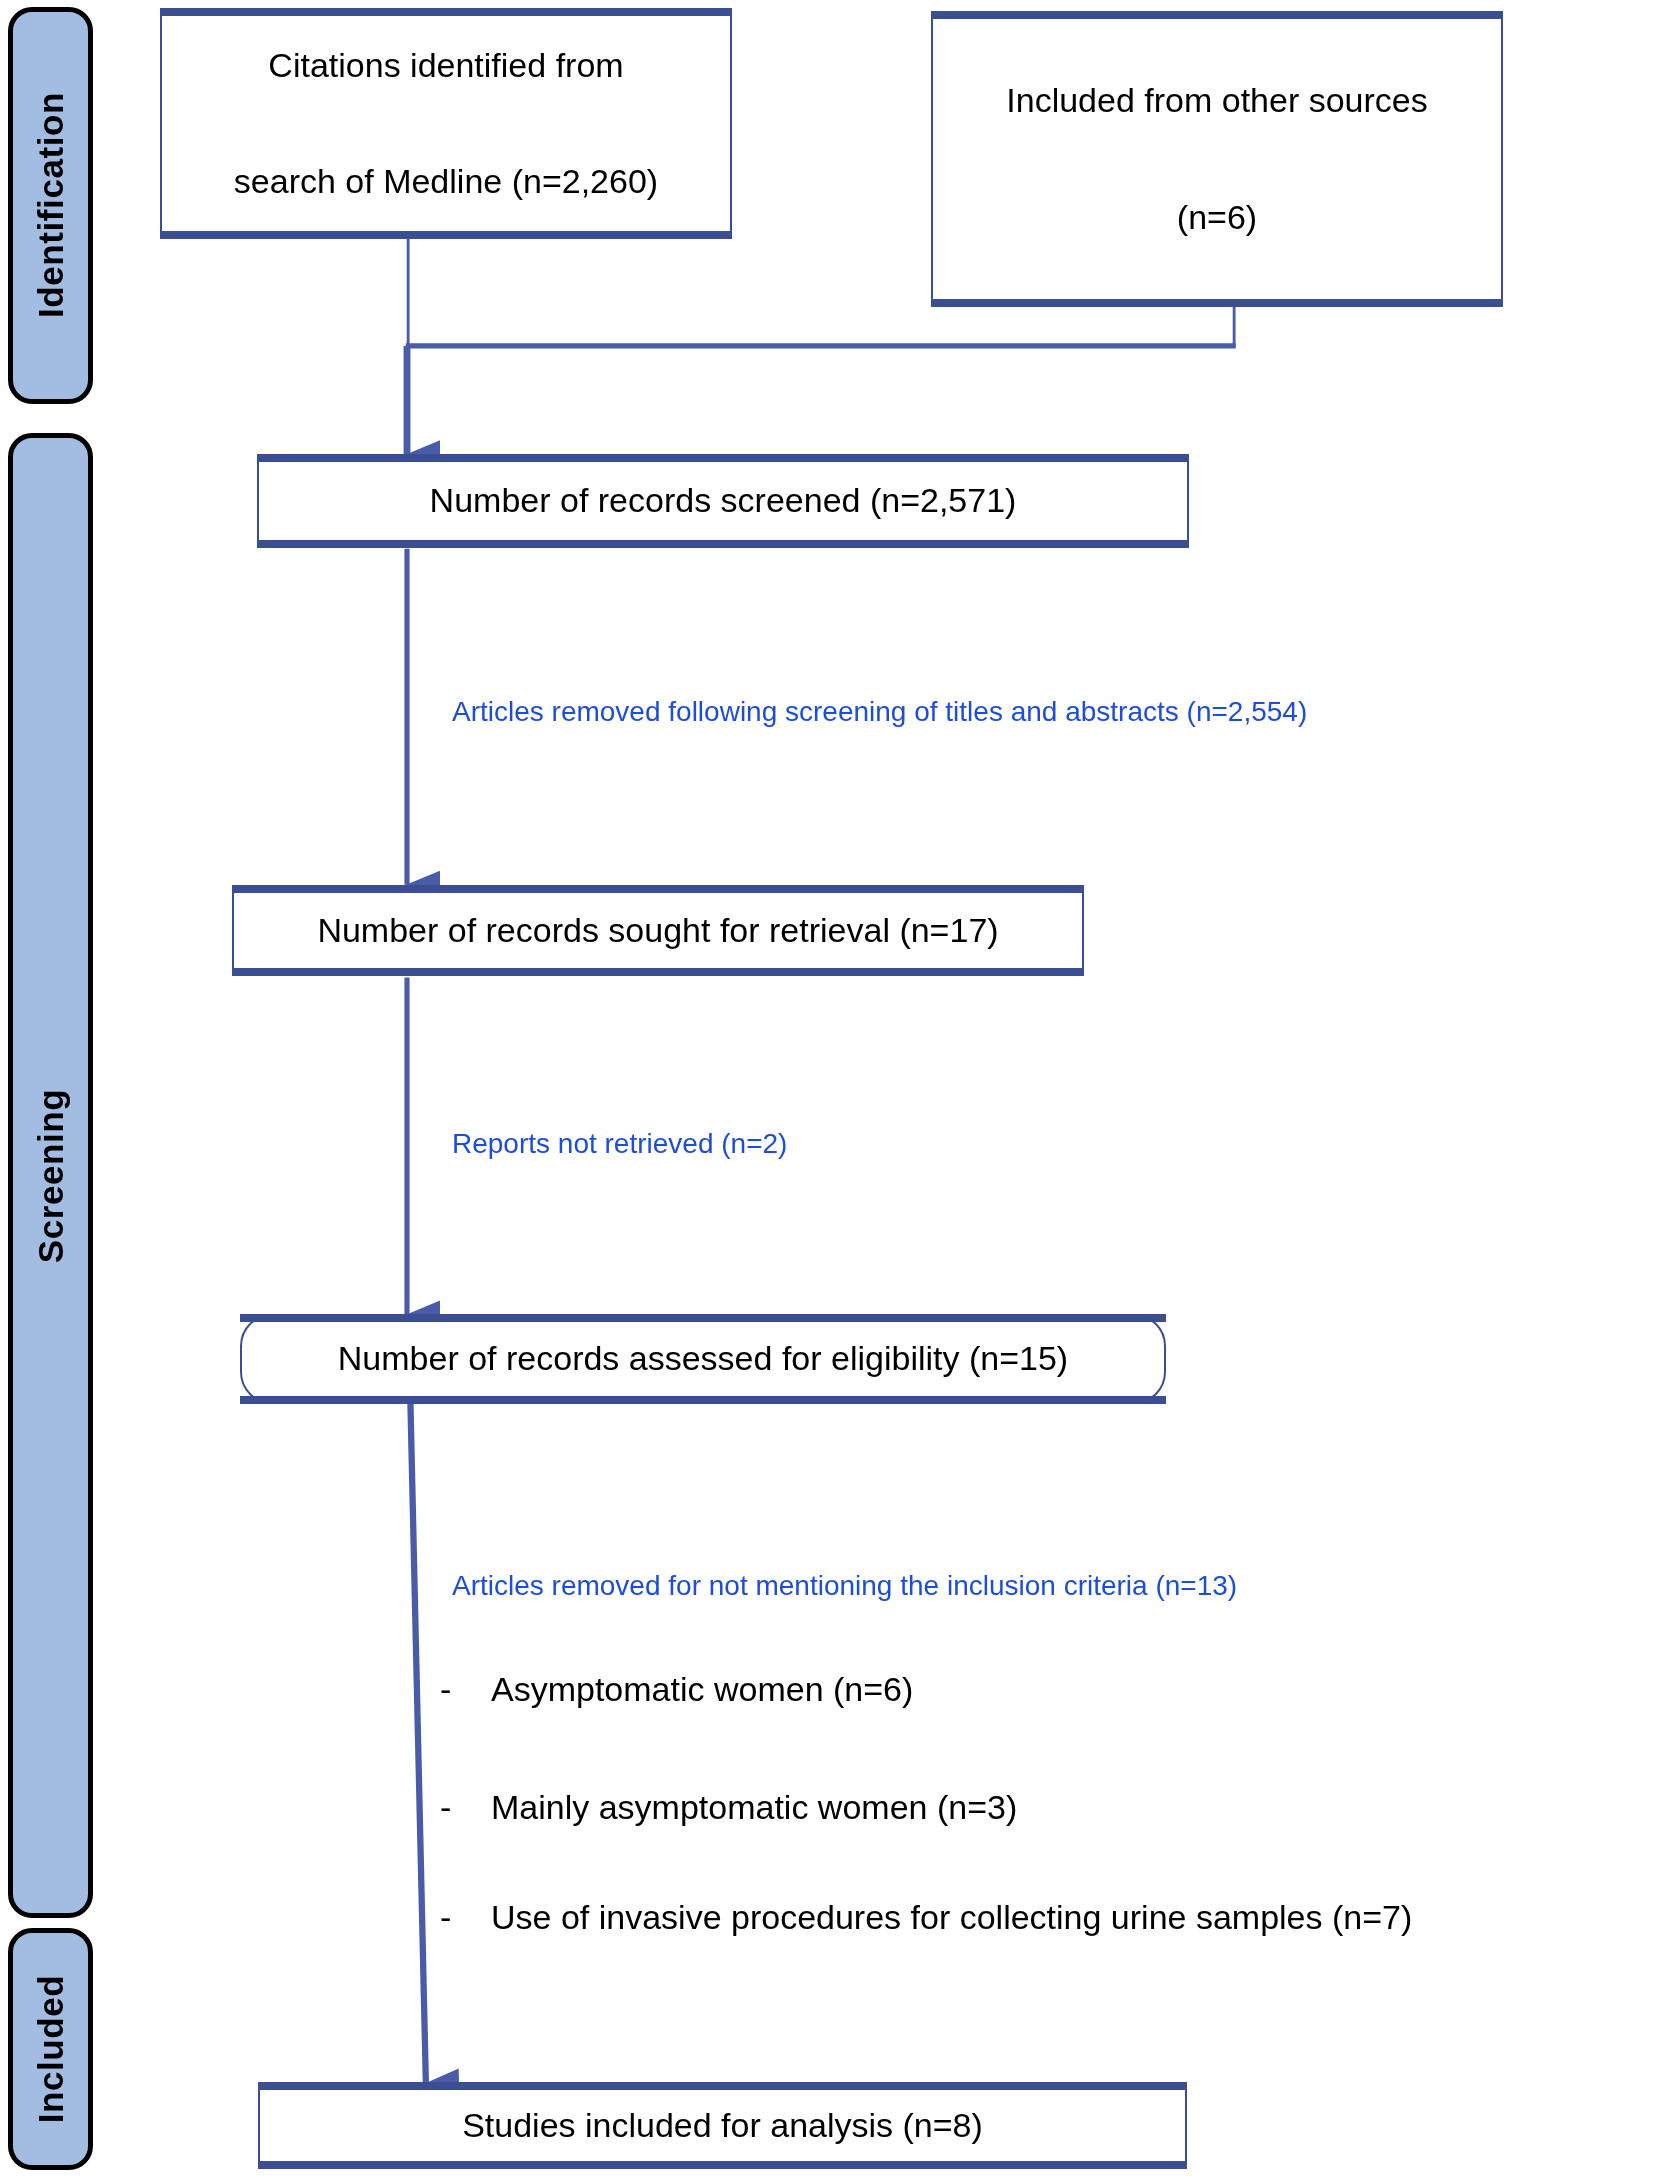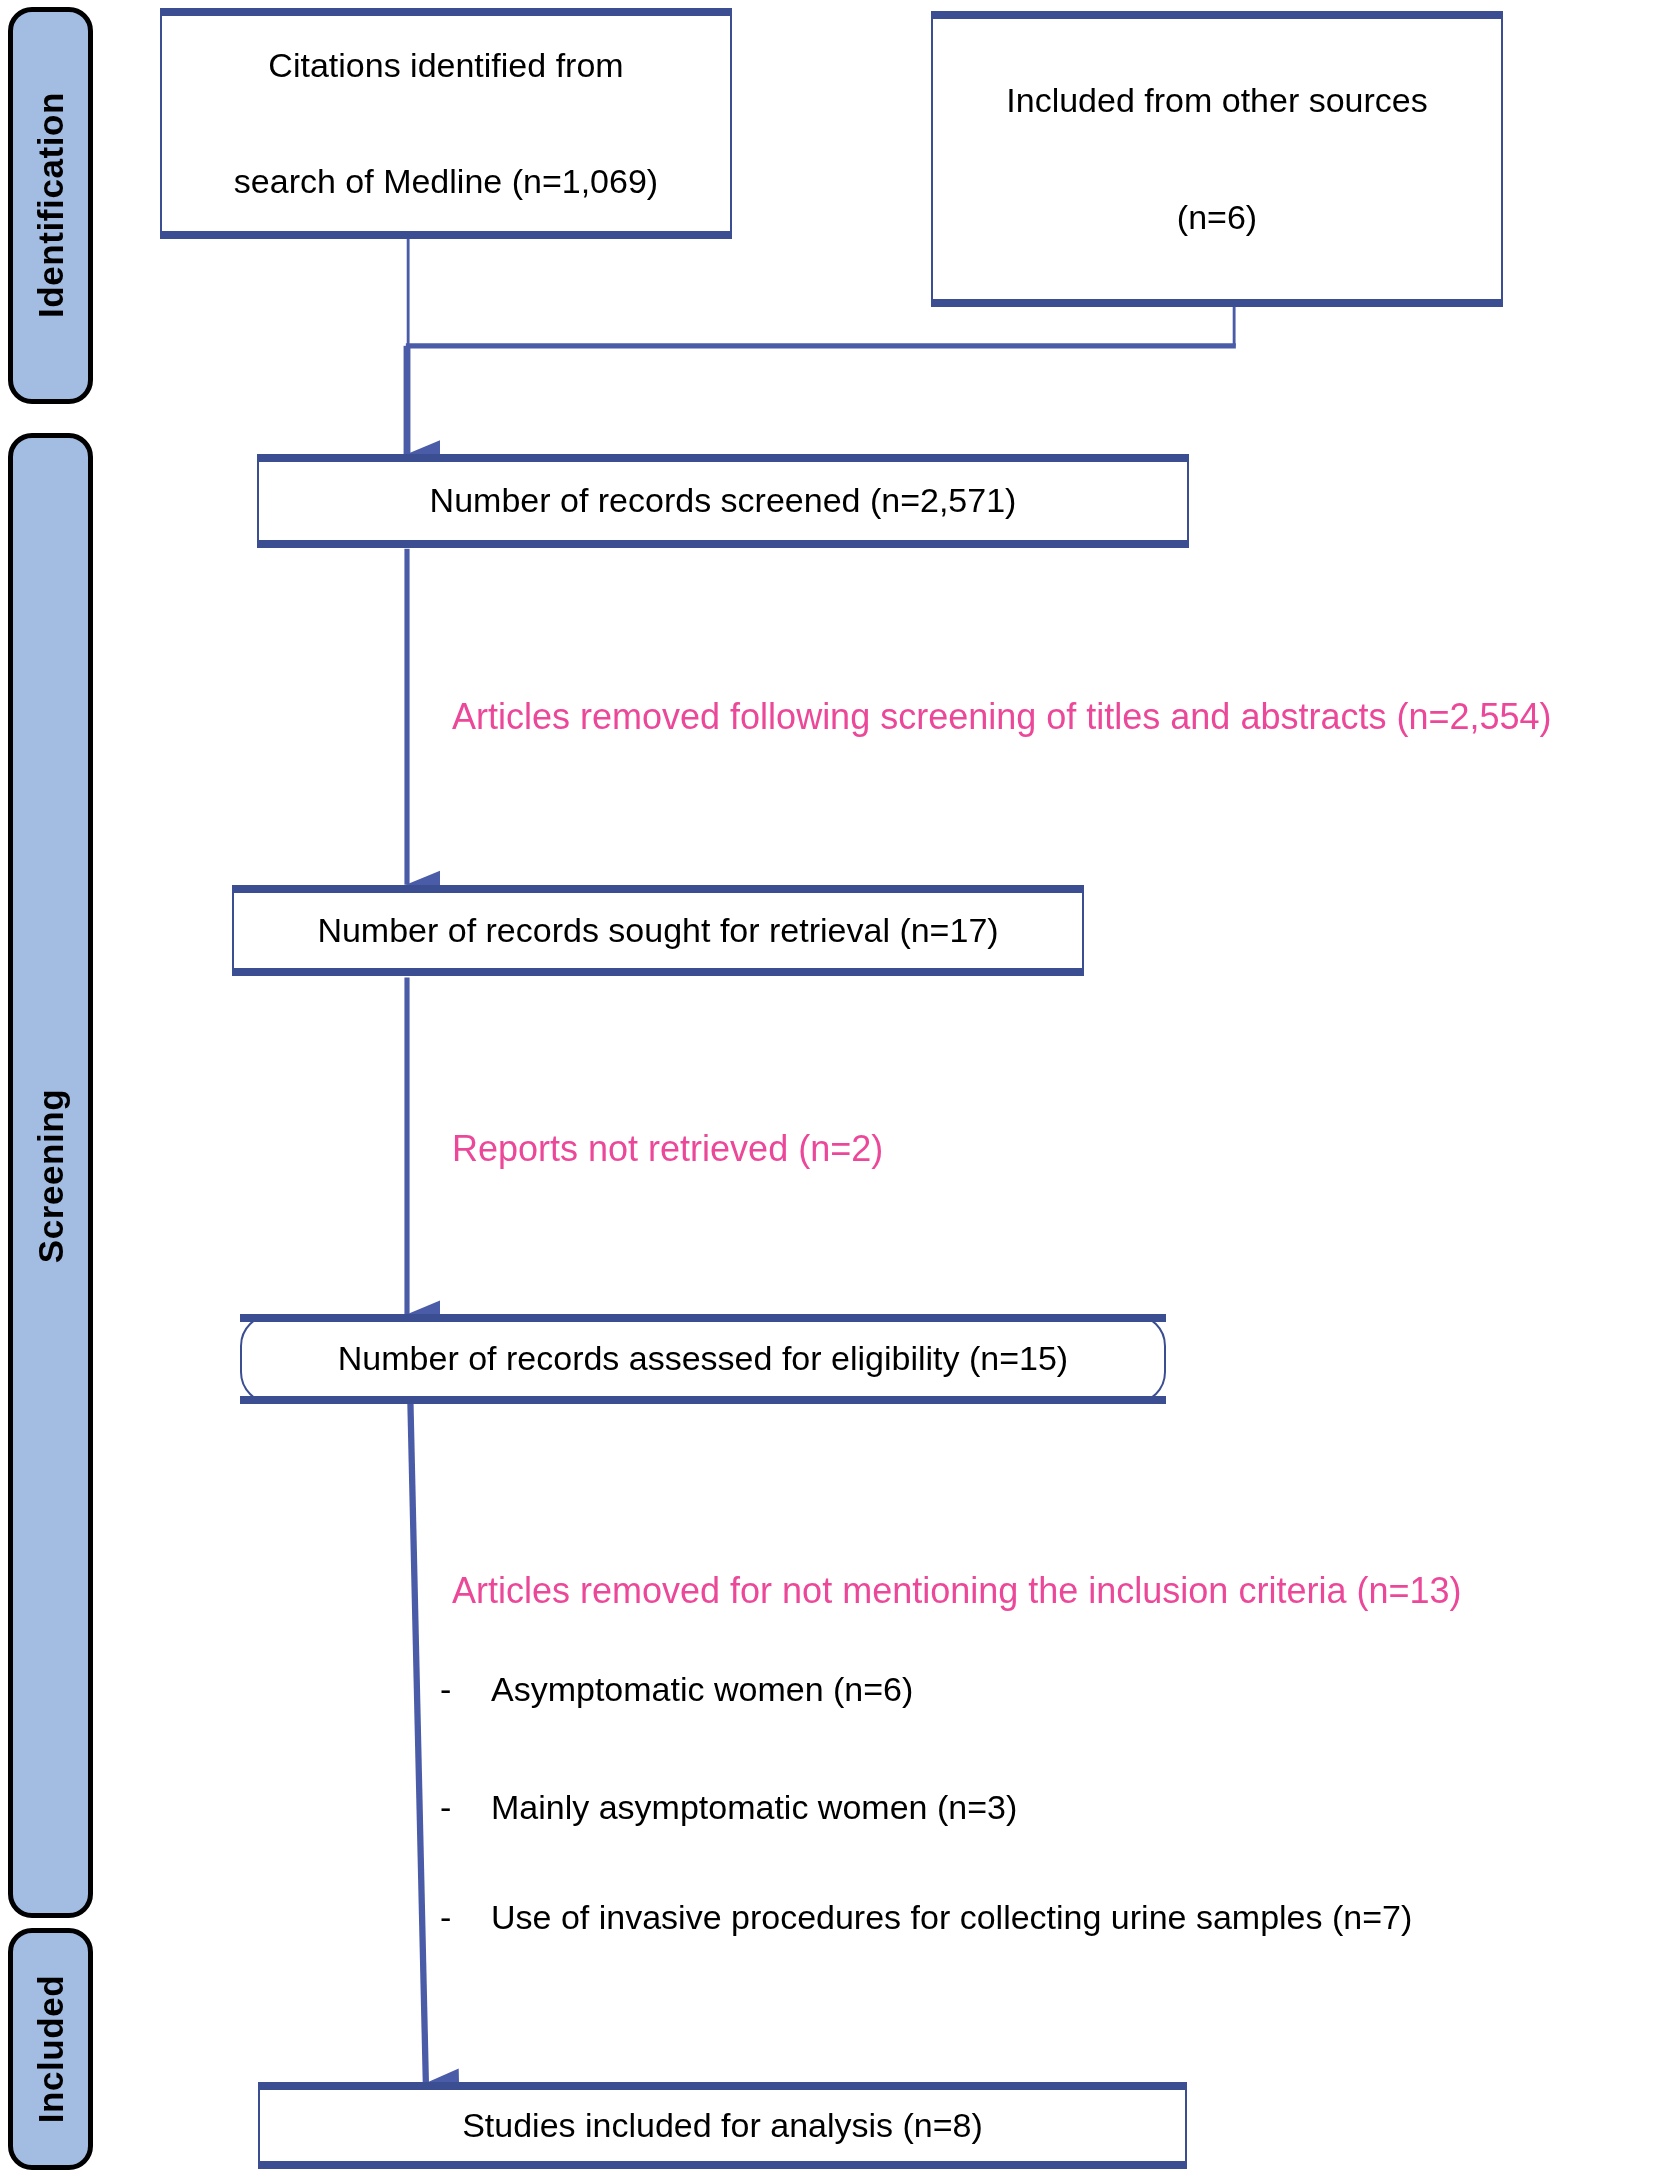--- a/index.html
+++ b/index.html
@@ -59,22 +59,22 @@
     height: 8px;
     background: #3B4E92;
   }
   .flow-box .bx-top { top: -2.3px; }
   .flow-box .bx-bot { bottom: -2.3px; }
   .flow-box .bx-text { position: relative; z-index: 2; }
 
   
   .note {
     position: absolute;
-    font-size: 36px;
-    color: #ec4899;
+    font-size: 28px;
+    color: #1d4ed8;
     white-space: nowrap;
     line-height: 1.2;
   }
   .note-bullet {
     position: absolute;
     font-size: 34px;
     color: #000000;
     white-space: nowrap;
     line-height: 1.2;
   }
@@ -131,21 +131,21 @@
 
     <line x1="712" y1="1710" x2="712" y2="2300" stroke="#4A5BA8" stroke-width="9" marker-end="url(#ah-thick)"></line>
 
     <line x1="718" y1="2455" x2="745" y2="3645" stroke="#4A5BA8" stroke-width="11" marker-end="url(#ah-thick)"></line>
   </svg>
 
   <div class="flow-box" style="left:160px; top:8.6px; width:572px; height:230px; flex-direction:column;">
     <span class="bx-top"></span>
     <span class="bx-bot"></span>
     <span class="bx-text">Citations identified from</span>
-    <span class="bx-text" style="margin-top:57px;">search of Medline (n=1,069)</span>
+    <span class="bx-text" style="margin-top:57px;">search of Medline (n=2,260)</span>
   </div>
 
   <div class="flow-box" style="left:931px; top:11px; width:572px; height:296px; flex-direction:column;">
     <span class="bx-top"></span>
     <span class="bx-bot"></span>
     <span class="bx-text">Included from other sources</span>
     <span class="bx-text" style="margin-top:57px;">(n=6)</span>
   </div>
 
   <div class="flow-box" style="left:257px; top:454px; width:932px; height:94px;">

